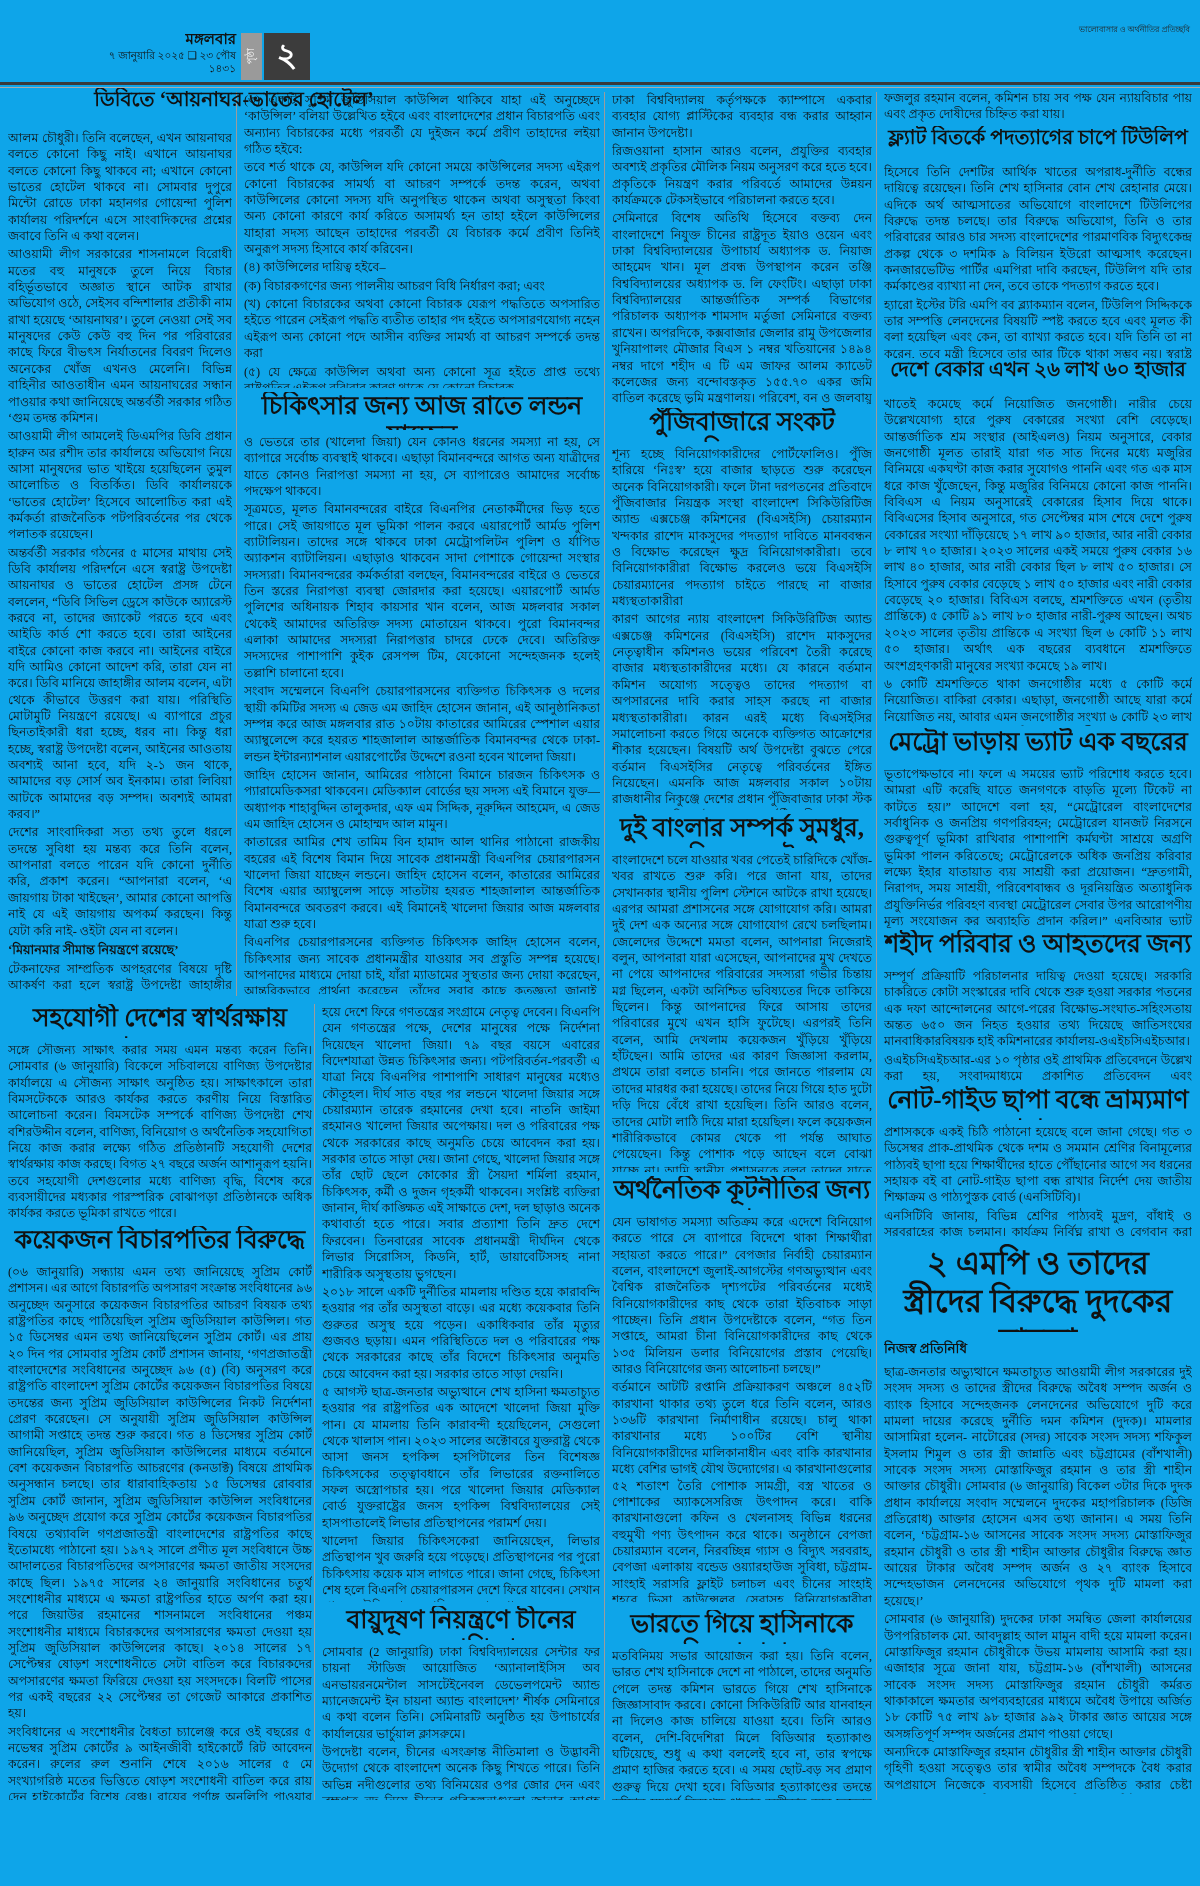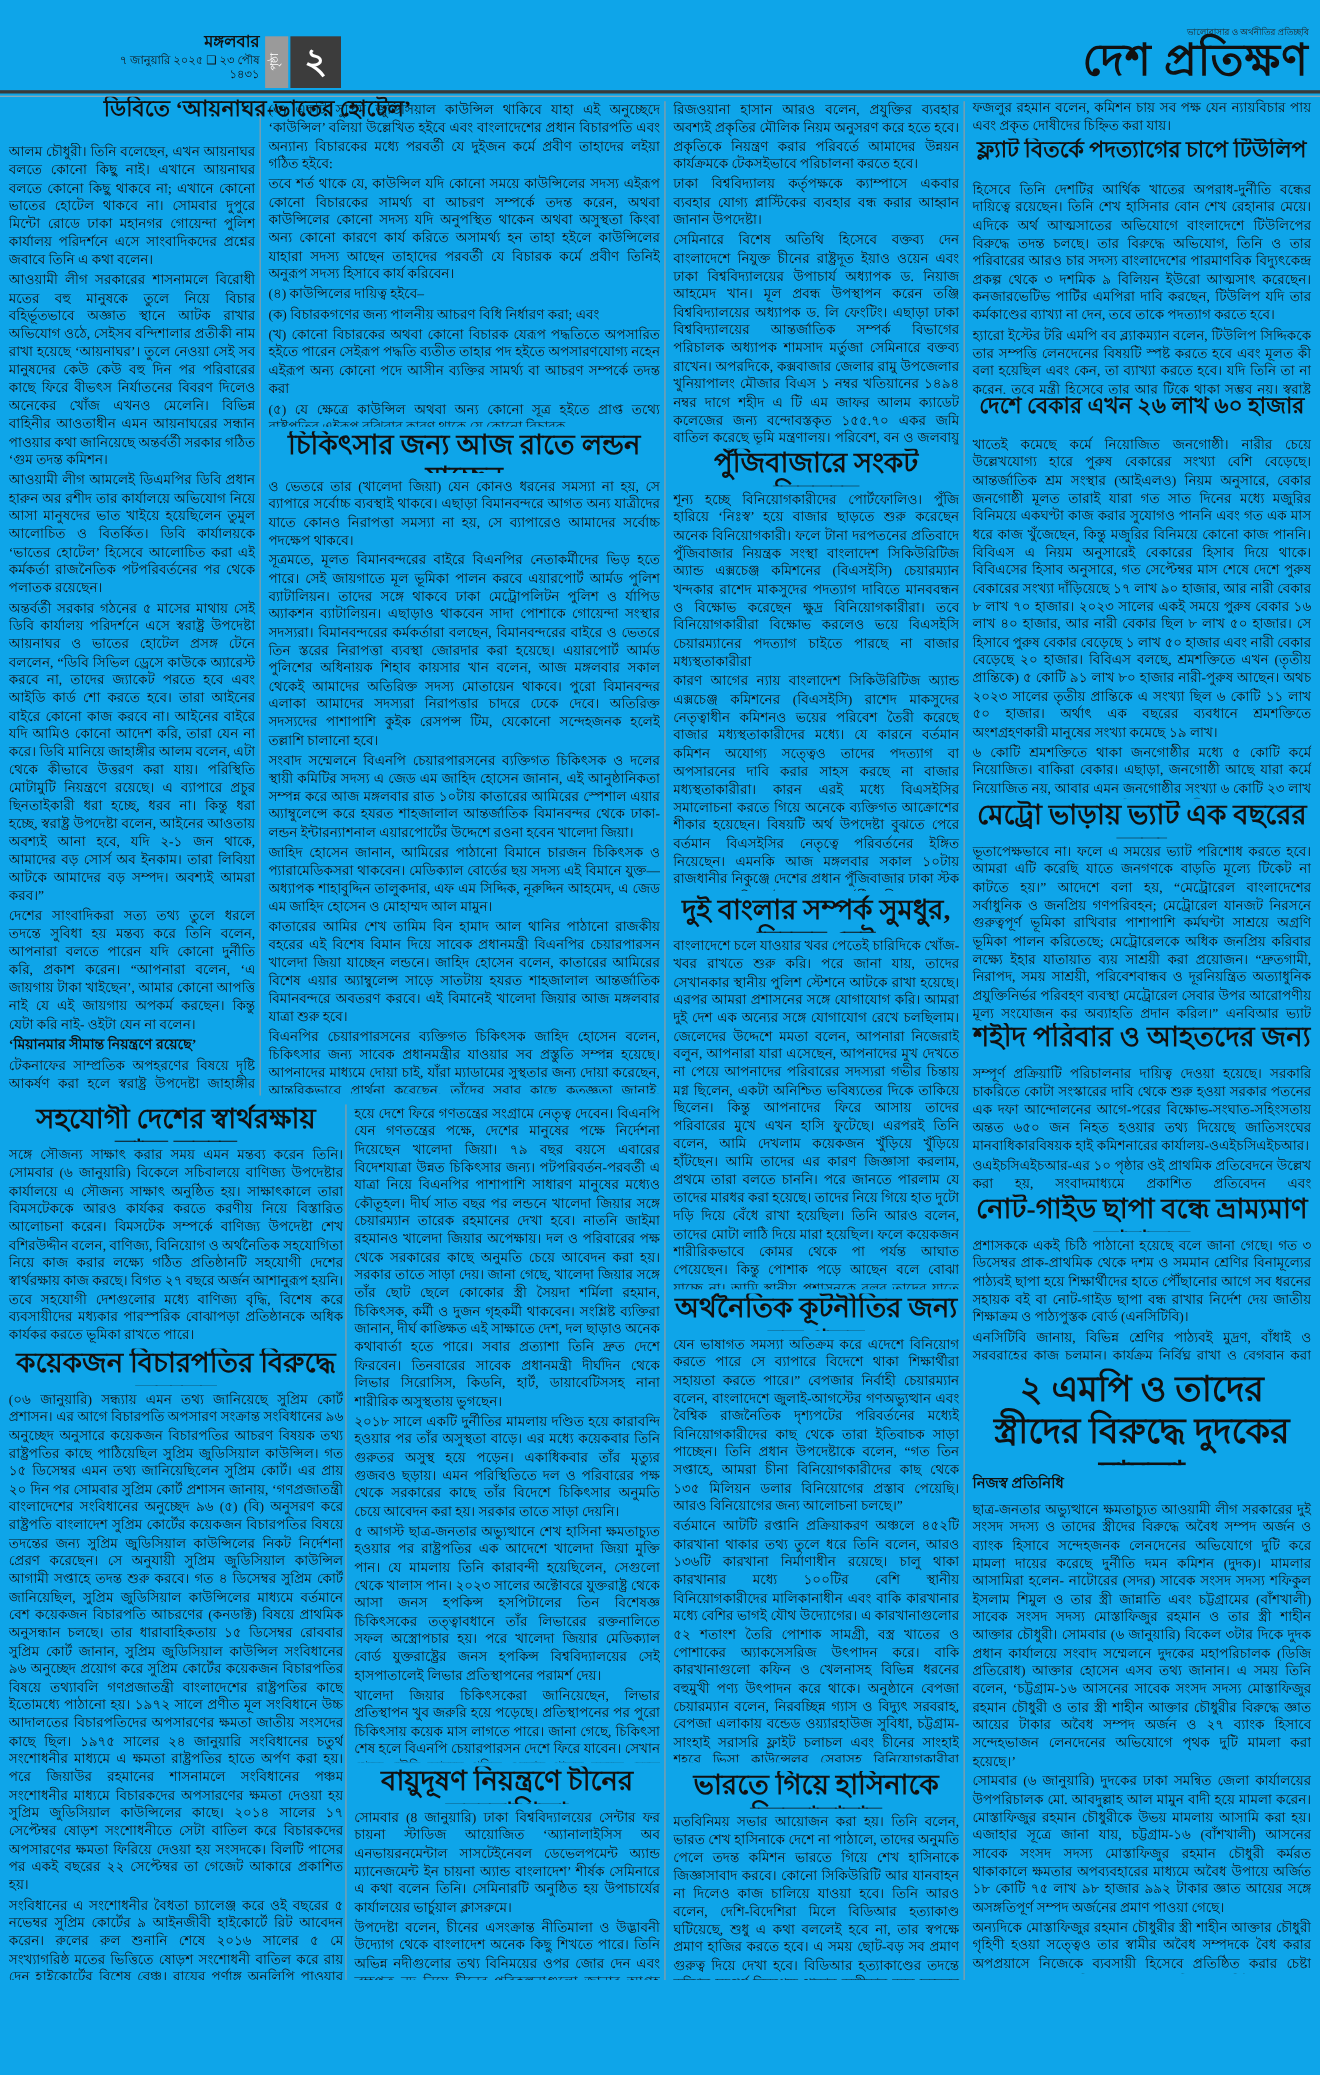--- a/index.html
+++ b/index.html
@@ -43,21 +43,20 @@
     <div class="date-block">
       <div class="day">মঙ্গলবার</div>
       <div class="date-line">৭ জানুয়ারি ২০২৫ ❑ ২৩ পৌষ ১৪৩১</div>
     </div>
     <div class="page-strip">
       <span>পৃষ্ঠা</span>
     </div>
     <div class="page-box">২</div>
     <div class="logo-wrap">
       <div class="logo-tagline">ভালোবাসার ও অর্থনীতির প্রতিচ্ছবি</div>
-      <div class="logo-text">দেশ প্রতিক্ষণ</div>
     </div>
     <div class="head-rule"></div>
     <div class="head-rule2"></div>
   </div>
 
   <div class="vrule" style="left:236px;top:92px;height:904px;"></div>
   <div class="vrule" style="left:604px;top:92px;height:1708px;"></div>
   <div class="vrule" style="left:876px;top:92px;height:1708px;"></div>
   <div class="vrule" style="left:314px;top:1004px;height:796px;"></div>
 
@@ -84,22 +83,22 @@
   <div class="art body-txt" style="left:244px;top:434px;width:356px;height:560px;">
       <p class="para">ও ভেতরে তার (খালেদা জিয়া) যেন কোনও ধরনের সমস্যা না হয়, সে ব্যাপারে সর্বোচ্চ ব্যবস্থাই থাকবে। এছাড়া বিমানবন্দরে আগত অন্য যাত্রীদের যাতে কোনও নিরাপত্তা সমস্যা না হয়, সে ব্যাপারেও আমাদের সর্বোচ্চ পদক্ষেপ থাকবে।</p>
       <p class="para">সূত্রমতে, মূলত বিমানবন্দরের বাইরে বিএনপির নেতাকর্মীদের ভিড় হতে পারে। সেই জায়গাতে মূল ভূমিকা পালন করবে এয়ারপোর্ট আর্মড পুলিশ ব্যাটালিয়ন। তাদের সঙ্গে থাকবে ঢাকা মেট্রোপলিটন পুলিশ ও র্যাপিড অ্যাকশন ব্যাটালিয়ন। এছাড়াও থাকবেন সাদা পোশাকে গোয়েন্দা সংস্থার সদস্যরা। বিমানবন্দরের কর্মকর্তারা বলছেন, বিমানবন্দরের বাইরে ও ভেতরে তিন স্তরের নিরাপত্তা ব্যবস্থা জোরদার করা হয়েছে। এয়ারপোর্ট আর্মড পুলিশের অধিনায়ক শিহাব কায়সার খান বলেন, আজ মঙ্গলবার সকাল থেকেই আমাদের অতিরিক্ত সদস্য মোতায়েন থাকবে। পুরো বিমানবন্দর এলাকা আমাদের সদস্যরা নিরাপত্তার চাদরে ঢেকে দেবে। অতিরিক্ত সদস্যদের পাশাপাশি কুইক রেসপন্স টিম, যেকোনো সন্দেহজনক হলেই তল্লাশি চালানো হবে।</p>
       <p class="para">সংবাদ সম্মেলনে বিএনপি চেয়ারপারসনের ব্যক্তিগত চিকিৎসক ও দলের স্থায়ী কমিটির সদস্য এ জেড এম জাহিদ হোসেন জানান, এই আনুষ্ঠানিকতা সম্পন্ন করে আজ মঙ্গলবার রাত ১০টায় কাতারের আমিরের স্পেশাল এয়ার অ্যাম্বুলেন্সে করে হযরত শাহজালাল আন্তর্জাতিক বিমানবন্দর থেকে ঢাকা-লন্ডন ইন্টারন্যাশনাল এয়ারপোর্টের উদ্দেশে রওনা হবেন খালেদা জিয়া।</p>
       <p class="para">জাহিদ হোসেন জানান, আমিরের পাঠানো বিমানে চারজন চিকিৎসক ও প্যারামেডিকসরা থাকবেন। মেডিক্যাল বোর্ডের ছয় সদস্য এই বিমানে যুক্ত— অধ্যাপক শাহাবুদ্দিন তালুকদার, এফ এম সিদ্দিক, নূরুদ্দিন আহমেদ, এ জেড এম জাহিদ হোসেন ও মোহাম্মদ আল মামুন।</p>
       <p class="para">কাতারের আমির শেখ তামিম বিন হামাদ আল থানির পাঠানো রাজকীয় বহরের এই বিশেষ বিমান দিয়ে সাবেক প্রধানমন্ত্রী বিএনপির চেয়ারপারসন খালেদা জিয়া যাচ্ছেন লন্ডনে। জাহিদ হোসেন বলেন, কাতারের আমিরের বিশেষ এয়ার অ্যাম্বুলেন্স সাড়ে সাতটায় হযরত শাহজালাল আন্তর্জাতিক বিমানবন্দরে অবতরণ করবে। এই বিমানেই খালেদা জিয়ার আজ মঙ্গলবার যাত্রা শুরু হবে।</p>
       <p class="para">বিএনপির চেয়ারপারসনের ব্যক্তিগত চিকিৎসক জাহিদ হোসেন বলেন, চিকিৎসার জন্য সাবেক প্রধানমন্ত্রীর যাওয়ার সব প্রস্তুতি সম্পন্ন হয়েছে। আপনাদের মাধ্যমে দোয়া চাই, যাঁরা ম্যাডামের সুস্থতার জন্য দোয়া করেছেন, আন্তরিকভাবে প্রার্থনা করেছেন, তাঁদের সবার কাছে কৃতজ্ঞতা জানাই, ধন্যবাদ জানাই। ম্যাডামকে দল ধন্যবাদ জানিয়েছে, আমাদের ভারপ্রাপ্ত চেয়ারম্যান ধন্যবাদ জানিয়েছেন।</p>
     </div>
 
   <div class="art body-txt" style="left:612px;top:92px;width:260px;height:312px;">
+      <p class="para">ঢাকা বিশ্ববিদ্যালয় কর্তৃপক্ষকে ক্যাম্পাসে একবার ব্যবহার যোগ্য প্লাস্টিকের ব্যবহার বন্ধ করার আহ্বান জানান উপদেষ্টা।</p>
       <p class="para">রিজওয়ানা হাসান আরও বলেন, প্রযুক্তির ব্যবহার অবশ্যই প্রকৃতির মৌলিক নিয়ম অনুসরণ করে হতে হবে। প্রকৃতিকে নিয়ন্ত্রণ করার পরিবর্তে আমাদের উন্নয়ন কার্যক্রমকে টেকসইভাবে পরিচালনা করতে হবে।</p>
-      <p class="para">ঢাকা বিশ্ববিদ্যালয় কর্তৃপক্ষকে ক্যাম্পাসে একবার ব্যবহার যোগ্য প্লাস্টিকের ব্যবহার বন্ধ করার আহ্বান জানান উপদেষ্টা।</p>
       <p class="para">সেমিনারে বিশেষ অতিথি হিসেবে বক্তব্য দেন বাংলাদেশে নিযুক্ত চীনের রাষ্ট্রদূত ইয়াও ওয়েন এবং ঢাকা বিশ্ববিদ্যালয়ের উপাচার্য অধ্যাপক ড. নিয়াজ আহমেদ খান। মূল প্রবন্ধ উপস্থাপন করেন তঞ্জি বিশ্ববিদ্যালয়ের অধ্যাপক ড. লি ফেংটিং। এছাড়া ঢাকা বিশ্ববিদ্যালয়ের আন্তর্জাতিক সম্পর্ক বিভাগের পরিচালক অধ্যাপক শামসাদ মর্তুজা সেমিনারে বক্তব্য রাখেন। অপরদিকে, কক্সবাজার জেলার রামু উপজেলার খুনিয়াপালং মৌজার বিএস ১ নম্বর খতিয়ানের ১৪৯৪ নম্বর দাগে শহীদ এ টি এম জাফর আলম ক্যাডেট কলেজের জন্য বন্দোবস্তকৃত ১৫৫.৭০ একর জমি বাতিল করেছে ভূমি মন্ত্রণালয়। পরিবেশ, বন ও জলবায়ু পরিবর্তন মন্ত্রণালয়ের উপদেষ্টা সৈয়দা রিজওয়ানা হাসানের ২১ আগস্ট ২০২৪ তারিখে আধাসরকারি পত্রের প্রেক্ষিতে এ সিদ্ধান্ত নেওয়া হয়। জমিটি সংরক্ষিত বনভুক্ত হওয়ায় এ বন্দোবস্ত বাতিল করা হয়েছে।</p>
     </div>
   <div class="art hl hl-md" style="left:612px;top:408px;width:260px;height:34px;">পুঁজিবাজারে সংকট নিরসনে</div>
   <div class="art body-txt" style="left:612px;top:446px;width:260px;height:364px;">
       <p class="para">শূন্য হচ্ছে বিনিয়োগকারীদের পোর্টফোলিও। পুঁজি হারিয়ে ‘নিঃস্ব’ হয়ে বাজার ছাড়তে শুরু করেছেন অনেক বিনিয়োগকারী। ফলে টানা দরপতনের প্রতিবাদে পুঁজিবাজার নিয়ন্ত্রক সংস্থা বাংলাদেশ সিকিউরিটিজ অ্যান্ড এক্সচেঞ্জ কমিশনের (বিএসইসি) চেয়ারম্যান খন্দকার রাশেদ মাকসুদের পদত্যাগ দাবিতে মানববন্ধন ও বিক্ষোভ করেছেন ক্ষুদ্র বিনিয়োগকারীরা। তবে বিনিয়োগকারীরা বিক্ষোভ করলেও ভয়ে বিএসইসি চেয়ারম্যানের পদত্যাগ চাইতে পারছে না বাজার মধ্যস্থতাকারীরা</p>
       <p class="para">কারণ আগের ন্যায় বাংলাদেশ সিকিউরিটিজ অ্যান্ড এক্সচেঞ্জ কমিশনের (বিএসইসি) রাশেদ মাকসুদের নেতৃত্বাধীন কমিশনও ভয়ের পরিবেশ তৈরী করেছে বাজার মধ্যস্থতাকারীদের মধ্যে। যে কারনে বর্তমান কমিশন অযোগ্য সত্ত্বেও তাদের পদত্যাগ বা অপসারনের দাবি করার সাহস করছে না বাজার মধ্যস্থতাকারীরা। কারন এরই মধ্যে বিএসইসির সমালোচনা করতে গিয়ে অনেকে ব্যক্তিগত আক্রোশের শীকার হয়েছেন। বিষয়টি অর্থ উপদেষ্টা বুঝতে পেরে বর্তমান বিএসইসির নেতৃত্বে পরিবর্তনের ইঙ্গিত নিয়েছেন। এমনকি আজ মঙ্গলবার সকাল ১০টায় রাজধানীর নিকুঞ্জে দেশের প্রধান পুঁজিবাজার ঢাকা স্টক এক্সচেঞ্জের (ডিএসই) ভবনে অন্তর্বর্তীকালীন সরকারের অর্থ উপদেষ্টা সালেহউদ্দিন আহমেদ এক আলোচনা সভা অনুষ্ঠিত হবে। উক্ত আলোচনা সভায় বাজারের চলমান পরিস্থিতি নিয়ে স্টেকহোল্ডারদের সঙ্গে বৈঠকে বসবেন অর্থ উপদেষ্টা। পরিচালক শাকিল রিজভী ।</p>
     </div>
   <div class="art hl hl-md" style="left:612px;top:814px;width:260px;height:34px;">দুই বাংলার সম্পর্ক সুমধুর, বিভেদ নেই</div>
   <div class="art body-txt" style="left:612px;top:852px;width:260px;height:320px;">
       <p class="para">বাংলাদেশে চলে যাওয়ার খবর পেতেই চারিদিকে খোঁজ-খবর রাখতে শুরু করি। পরে জানা যায়, তাদের সেখানকার স্থানীয় পুলিশ স্টেশনে আটকে রাখা হয়েছে। এরপর আমরা প্রশাসনের সঙ্গে যোগাযোগ করি। আমরা দুই দেশ এক অন্যের সঙ্গে যোগাযোগ রেখে চলছিলাম। জেলেদের উদ্দেশে মমতা বলেন, আপনারা নিজেরাই বলুন, আপনারা যারা এসেছেন, আপনাদের মুখ দেখতে না পেয়ে আপনাদের পরিবারের সদস্যরা গভীর চিন্তায় মগ্ন ছিলেন, একটা অনিশ্চিত ভবিষ্যতের দিকে তাকিয়ে ছিলেন। কিন্তু আপনাদের ফিরে আসায় তাদের পরিবারের মুখে এখন হাসি ফুটেছে। এরপরই তিনি বলেন, আমি দেখলাম কয়েকজন খুঁড়িয়ে খুঁড়িয়ে হাঁটছেন। আমি তাদের এর কারণ জিজ্ঞাসা করলাম, প্রথমে তারা বলতে চাননি। পরে জানতে পারলাম যে তাদের মারধর করা হয়েছে। তাদের নিয়ে গিয়ে হাত দুটো দড়ি দিয়ে বেঁধে রাখা হয়েছিল। তিনি আরও বলেন, তাদের মোটা লাঠি দিয়ে মারা হয়েছিল। ফলে কয়েকজন শারীরিকভাবে কোমর থেকে পা পর্যন্ত আঘাত পেয়েছেন। কিন্তু পোশাক পড়ে আছেন বলে বোঝা যাচ্ছে না। আমি স্থানীয় প্রশাসনকে বলব তাদের যাতে ভালো করে চিকিৎসার ব্যবস্থা করা হয়।</p>
@@ -168,17 +167,17 @@
     </div>
 
   <div class="art body-txt" style="left:322px;top:1004px;width:278px;height:598px;">
       <p class="para">হয়ে দেশে ফিরে গণতন্ত্রের সংগ্রামে নেতৃত্ব দেবেন। বিএনপি যেন গণতন্ত্রের পক্ষে, দেশের মানুষের পক্ষে নির্দেশনা দিয়েছেন খালেদা জিয়া। ৭৯ বছর বয়সে এবারের বিদেশযাত্রা উন্নত চিকিৎসার জন্য। পটপরিবর্তন-পরবর্তী এ যাত্রা নিয়ে বিএনপির পাশাপাশি সাধারণ মানুষের মধ্যেও কৌতূহল। দীর্ঘ সাত বছর পর লন্ডনে খালেদা জিয়ার সঙ্গে চেয়ারম্যান তারেক রহমানের দেখা হবে। নাতনি জাইমা রহমানও খালেদা জিয়ার অপেক্ষায়। দল ও পরিবারের পক্ষ থেকে সরকারের কাছে অনুমতি চেয়ে আবেদন করা হয়। সরকার তাতে সাড়া দেয়। জানা গেছে, খালেদা জিয়ার সঙ্গে তাঁর ছোট ছেলে কোকোর স্ত্রী সৈয়দা শর্মিলা রহমান, চিকিৎসক, কর্মী ও দুজন গৃহকর্মী থাকবেন। সংশ্লিষ্ট ব্যক্তিরা জানান, দীর্ঘ কাঙ্ক্ষিত এই সাক্ষাতে দেশ, দল ছাড়াও অনেক কথাবার্তা হতে পারে। সবার প্রত্যাশা তিনি দ্রুত দেশে ফিরবেন। তিনবারের সাবেক প্রধানমন্ত্রী দীর্ঘদিন থেকে লিভার সিরোসিস, কিডনি, হার্ট, ডায়াবেটিসসহ নানা শারীরিক অসুস্থতায় ভুগছেন।</p>
       <p class="para">২০১৮ সালে একটি দুর্নীতির মামলায় দণ্ডিত হয়ে কারাবন্দি হওয়ার পর তাঁর অসুস্থতা বাড়ে। এর মধ্যে কয়েকবার তিনি গুরুতর অসুস্থ হয়ে পড়েন। একাধিকবার তাঁর মৃত্যুর গুজবও ছড়ায়। এমন পরিস্থিতিতে দল ও পরিবারের পক্ষ থেকে সরকারের কাছে তাঁর বিদেশে চিকিৎসার অনুমতি চেয়ে আবেদন করা হয়। সরকার তাতে সাড়া দেয়নি।</p>
       <p class="para">৫ আগস্ট ছাত্র-জনতার অভ্যুত্থানে শেখ হাসিনা ক্ষমতাচ্যুত হওয়ার পর রাষ্ট্রপতির এক আদেশে খালেদা জিয়া মুক্তি পান। যে মামলায় তিনি কারাবন্দী হয়েছিলেন, সেগুলো থেকে খালাস পান। ২০২৩ সালের অক্টোবরে যুক্তরাষ্ট্র থেকে আসা জনস হপকিন্স হসপিটালের তিন বিশেষজ্ঞ চিকিৎসকের তত্ত্বাবধানে তাঁর লিভারের রক্তনালিতে সফল অস্ত্রোপচার হয়। পরে খালেদা জিয়ার মেডিক্যাল বোর্ড যুক্তরাষ্ট্রের জনস হপকিন্স বিশ্ববিদ্যালয়ের সেই হাসপাতালেই লিভার প্রতিস্থাপনের পরামর্শ দেয়।</p>
       <p class="para">খালেদা জিয়ার চিকিৎসকেরা জানিয়েছেন, লিভার প্রতিস্থাপন খুব জরুরি হয়ে পড়েছে। প্রতিস্থাপনের পর পুরো চিকিৎসায় কয়েক মাস লাগতে পারে। জানা গেছে, চিকিৎসা শেষ হলে বিএনপি চেয়ারপারসন দেশে ফিরে যাবেন। সেখান থেকে সৌদি আরবে পবিত্র ওমরাহ পালন করতে যেতে পারেন।</p>
     </div>
   <div class="art hl hl-md" style="left:322px;top:1606px;width:278px;height:34px;">বায়ুদূষণ নিয়ন্ত্রণে চীনের সহযোগিতা</div>
   <div class="art body-txt" style="left:322px;top:1644px;width:278px;height:156px;">
-      <p class="para">সোমবার (8 জানুয়ারি) ঢাকা বিশ্ববিদ্যালয়ের সেন্টার ফর চায়না স্টাডিজ আয়োজিত ‘অ্যানালাইসিস অব এনভায়রনমেন্টাল সাসটেইনেবল ডেভেলপমেন্ট অ্যান্ড ম্যানেজমেন্ট ইন চায়না অ্যান্ড বাংলাদেশ’ শীর্ষক সেমিনারে এ কথা বলেন তিনি। সেমিনারটি অনুষ্ঠিত হয় উপাচার্যের কার্যালয়ের ভার্চুয়াল ক্লাসরুমে।</p>
+      <p class="para">সোমবার (2 জানুয়ারি) ঢাকা বিশ্ববিদ্যালয়ের সেন্টার ফর চায়না স্টাডিজ আয়োজিত ‘অ্যানালাইসিস অব এনভায়রনমেন্টাল সাসটেইনেবল ডেভেলপমেন্ট অ্যান্ড ম্যানেজমেন্ট ইন চায়না অ্যান্ড বাংলাদেশ’ শীর্ষক সেমিনারে এ কথা বলেন তিনি। সেমিনারটি অনুষ্ঠিত হয় উপাচার্যের কার্যালয়ের ভার্চুয়াল ক্লাসরুমে।</p>
       <p class="para">উপদেষ্টা বলেন, চীনের এসংক্রান্ত নীতিমালা ও উদ্ভাবনী উদ্যোগ থেকে বাংলাদেশ অনেক কিছু শিখতে পারে। তিনি অভিন্ন নদীগুলোর তথ্য বিনিময়ের ওপর জোর দেন এবং ব্রহ্মপুত্র নদ নিয়ে চীনের পরিকল্পনাগুলো জানার আগ্রহ প্রকাশ করেন। পরিবেশ উপদেষ্টা বলেন, আমাদের সত্যিকারের টেকসই উন্নয়ন প্রয়োজন। প্রকৃতিকে জয় করার প্রতিযোগিতা নয়, বরং উন্নয়নের ধারা পুনর্বিন্যাস করতে হবে। দূষণকারীদের জবাবদিহির আওতায় আনতে হবে।</p>
     </div>
 
 </div>
 
 </body></html>

